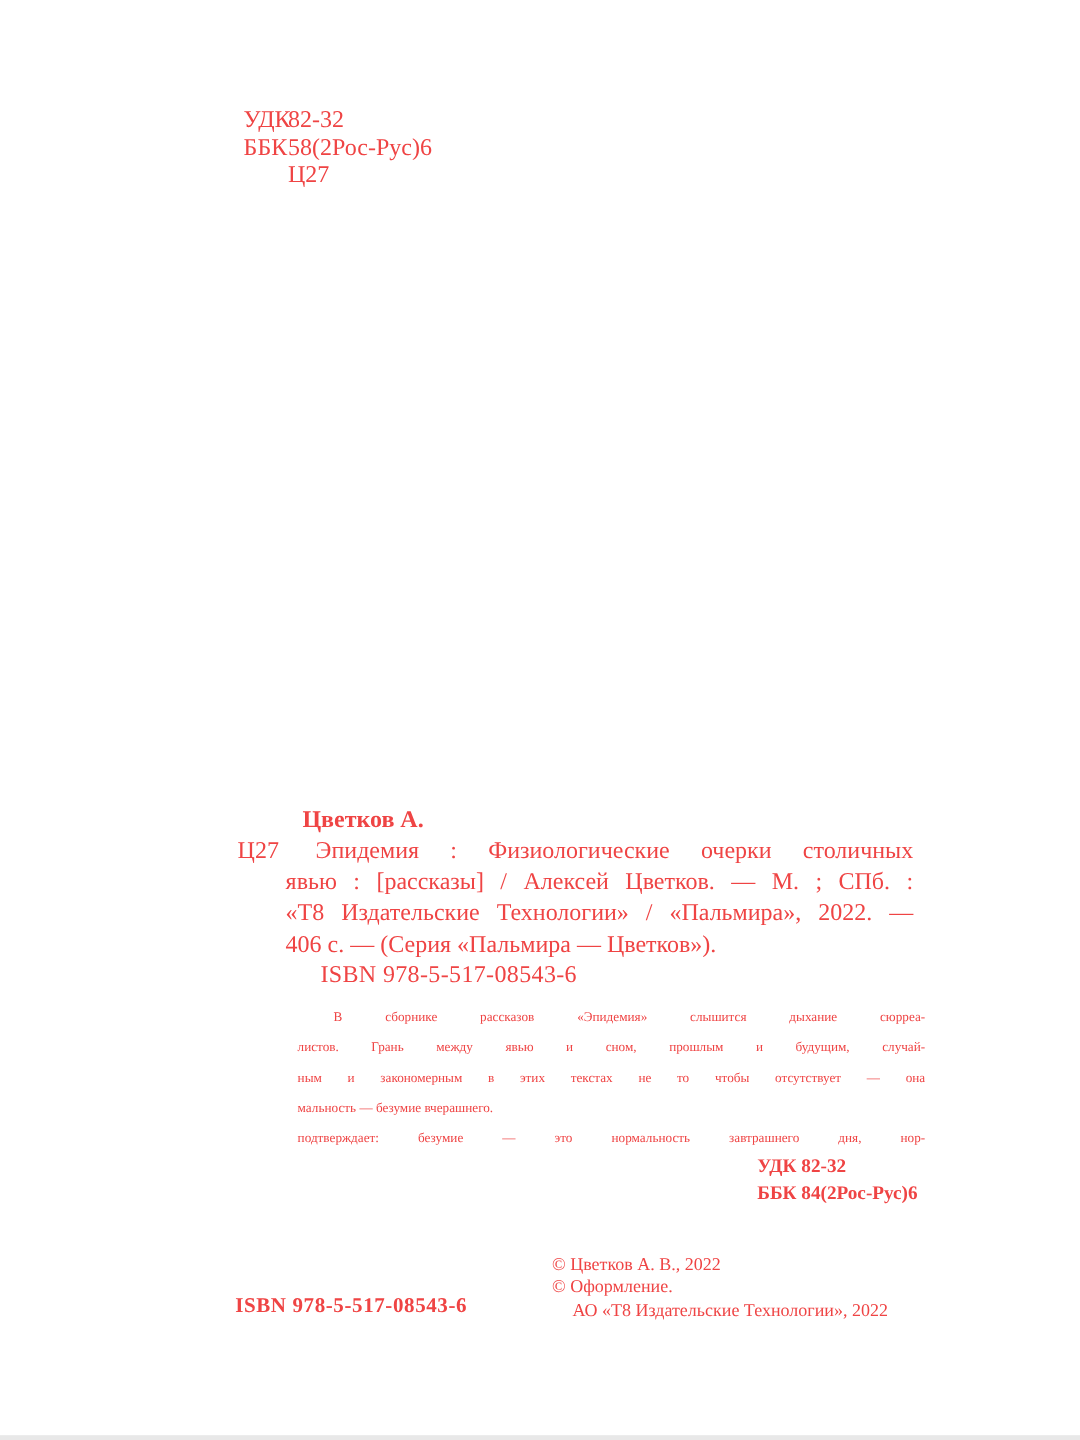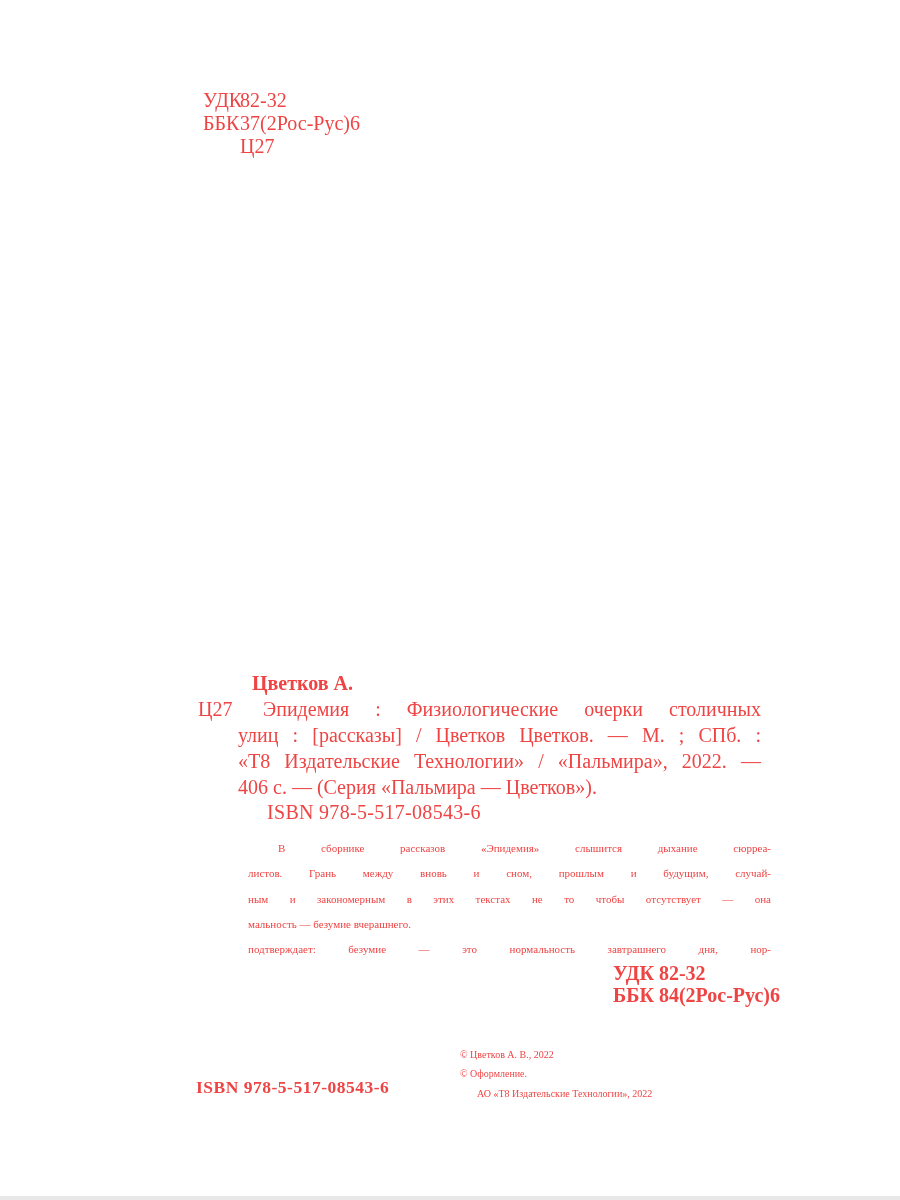--- a/index.html
+++ b/index.html
@@ -68,33 +68,33 @@
     left: 248px;
     top: 836px;
     width: 523px;
     font-size: 11px;
     line-height: 25.3px;
   }
   .annotation .jline.first { padding-left: 30px; }
 
   
   .bottom-class {
-    left: 613px;
+    left: 631px;
     top: 962px;
-    font-size: 20px;
+    font-size: 16px;
     font-weight: bold;
     line-height: 22px;
     white-space: nowrap;
   }
 
   
   .copyright {
     left: 460px;
     top: 1045px;
-    font-size: 10px;
+    font-size: 15px;
     line-height: 19.3px;
   }
   .copyright .cont { padding-left: 17px; }
 
   
   .isbn-bottom {
     left: 196px;
     top: 1077px;
     font-size: 17.5px;
     font-weight: bold;
@@ -105,42 +105,42 @@
 </head>
 <body>
 
 <div class="page">
 
   <div class="abs top-class">
     <div class="row">
       <span class="lbl">УДК</span><span>82-32</span>
     </div>
     <div class="row">
-      <span class="lbl">ББК</span><span>37(2Рос-Рус)6</span>
+      <span class="lbl">ББК</span><span>58(2Рос-Рус)6</span>
     </div>
     <div class="row">
       <span class="lbl"></span><span>Ц27</span>
     </div>
   </div>
 
   <div class="abs author-line">Цветков А.</div>
 
   <div class="abs catalog">
     <span class="entry-code">Ц27</span>
     <div class="jline first">Эпидемия : Физиологические очерки столичных</div>
-    <div class="jline">улиц : [рассказы] / Цветков Цветков. — М. ; СПб. :</div>
+    <div class="jline">явью : [рассказы] / Алексей Цветков. — М. ; СПб. :</div>
     <div class="jline">«Т8 Издательские Технологии» / «Пальмира», 2022. —</div>
     <div class="jline last">406 с. — (Серия «Пальмира — Цветков»).</div>
   </div>
 
   <div class="abs isbn-mid">ISBN 978-5-517-08543-6</div>
 
   <div class="abs annotation">
     <div class="jline first">В сборнике рассказов «Эпидемия» слышится дыхание сюрреа-</div>
-    <div class="jline">листов. Грань между вновь и сном, прошлым и будущим, случай-</div>
+    <div class="jline">листов. Грань между явью и сном, прошлым и будущим, случай-</div>
     <div class="jline">ным и закономерным в этих текстах не то чтобы отсутствует — она</div>
     <div class="jline last">мальность — безумие вчерашнего.</div>
     <div class="jline">подтверждает: безумие — это нормальность завтрашнего дня, нор-</div>
   </div>
 
   <div class="abs bottom-class">
     <div>УДК 82-32</div>
     <div>ББК 84(2Рос-Рус)6</div>
   </div>
 

